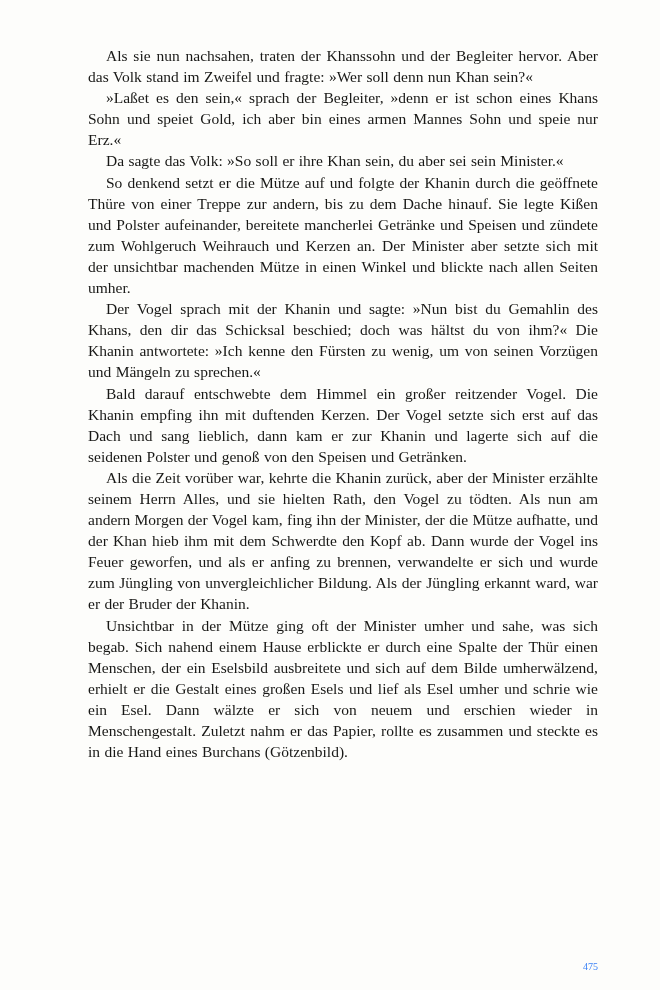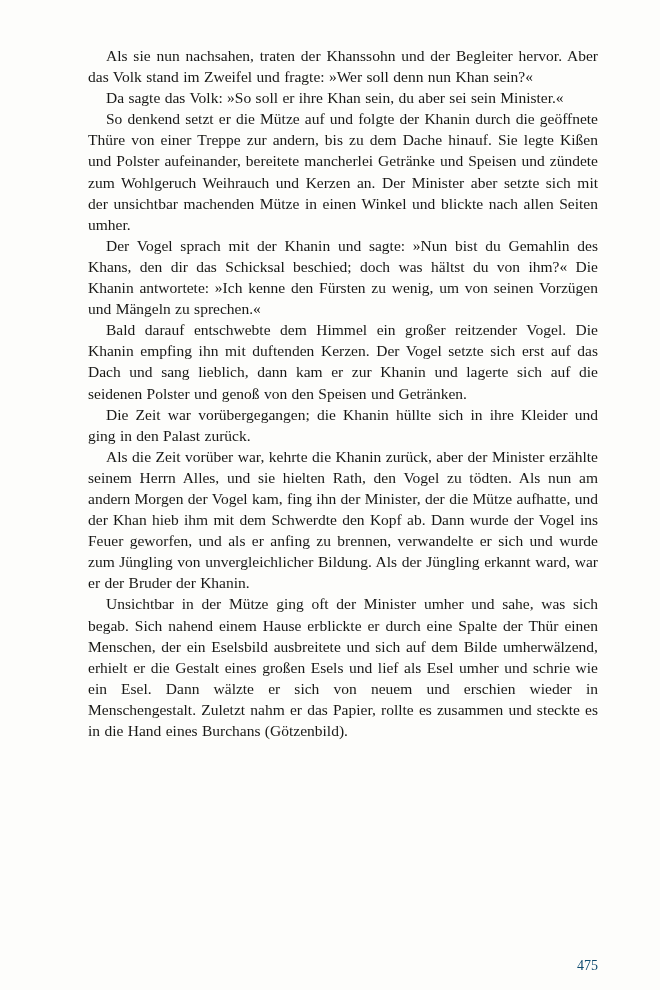--- a/index.html
+++ b/index.html
@@ -31,34 +31,34 @@
     word-spacing: 0.5px;
   }
   .text-block p span.italic {
   }
   .page-footer {
     position: absolute;
     right: 62px;
     bottom: 16px;
   }
   .page-number {
-    font-size: 14px;
-    color: #0c4a6e;
+    font-size: 10px;
+    color: #3b82f6;
   }
 </style>
 </head>
 <body>
 
 <div class="page">
   <div class="text-block">
       <p><span>Als sie nun nachsahen, traten der Khanssohn und der Begleiter hervor. Aber das Volk stand im Zweifel und fragte: »Wer soll denn nun Khan sein?«</span></p>
+      <p><span>»Laßet es den sein,« sprach der Begleiter, »denn er ist schon eines Khans Sohn und speiet Gold, ich aber bin eines armen Mannes Sohn und speie nur Erz.«</span></p>
       <p><span>Da sagte das Volk: »So soll er ihre Khan sein, du aber sei sein Minister.«</span></p>
       <p><span>So denkend setzt er die Mütze auf und folgte der Khanin durch die geöffnete Thüre von einer Treppe zur andern, bis zu dem Dache hinauf. Sie legte Kißen und Polster aufeinander, bereitete mancherlei Getränke und Speisen und zündete zum Wohlgeruch Weihrauch und Kerzen an. Der Minister aber setzte sich mit der unsichtbar machenden Mütze in einen Winkel und blickte nach allen Seiten umher.</span></p>
       <p><span>Der Vogel sprach mit der Khanin und sagte: »Nun bist du Gemahlin des Khans, den dir das Schicksal beschied; doch was hältst du von ihm?« Die Khanin antwortete: »Ich kenne den Fürsten zu wenig, um von seinen Vorzügen und Mängeln zu sprechen.«</span></p>
       <p><span>Bald darauf entschwebte dem Himmel ein großer reitzender Vogel. Die Khanin empfing ihn mit duftenden Kerzen. Der Vogel setzte sich erst auf das Dach und sang lieblich, dann kam er zur Khanin und lagerte sich auf die seidenen Polster und genoß von den Speisen und Getränken.</span></p>
-      <p><span>Die Zeit war vorübergegangen; die Khanin hüllte sich in ihre Kleider und ging in den Palast zurück.</span></p>
       <p><span>Als die Zeit vorüber war, kehrte die Khanin zurück, aber der Minister erzählte seinem Herrn Alles, und sie hielten Rath, den Vogel zu tödten. Als nun am andern Morgen der Vogel kam, fing ihn der Minister, der die Mütze aufhatte, und der Khan hieb ihm mit dem Schwerdte den Kopf ab. Dann wurde der Vogel ins Feuer geworfen, und als er anfing zu brennen, verwandelte er sich und wurde zum Jüngling von unvergleichlicher Bildung. Als der Jüngling erkannt ward, war er der Bruder der Khanin.</span></p>
       <p><span>Unsichtbar in der Mütze ging oft der Minister umher und sahe, was sich begab. Sich nahend einem Hause erblickte er durch eine Spalte der Thür einen Menschen, der ein Eselsbild ausbreitete und sich auf dem Bilde umherwälzend, erhielt er die Gestalt eines großen Esels und lief als Esel umher und schrie wie ein Esel. Dann wälzte er sich von neuem und erschien wieder in Menschengestalt. Zuletzt nahm er das Papier, rollte es zusammen und steckte es in die Hand eines </span><span class="italic">Burchans</span><span> (Götzenbild).</span></p>
     </div>
   <div class="page-footer">
     <span class="page-number">475</span>
   </div>
 </div>
 
 </body></html>

